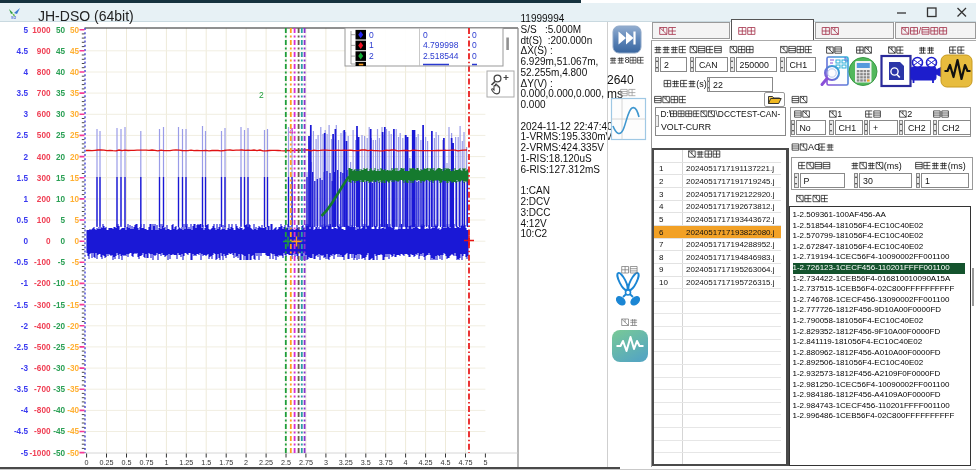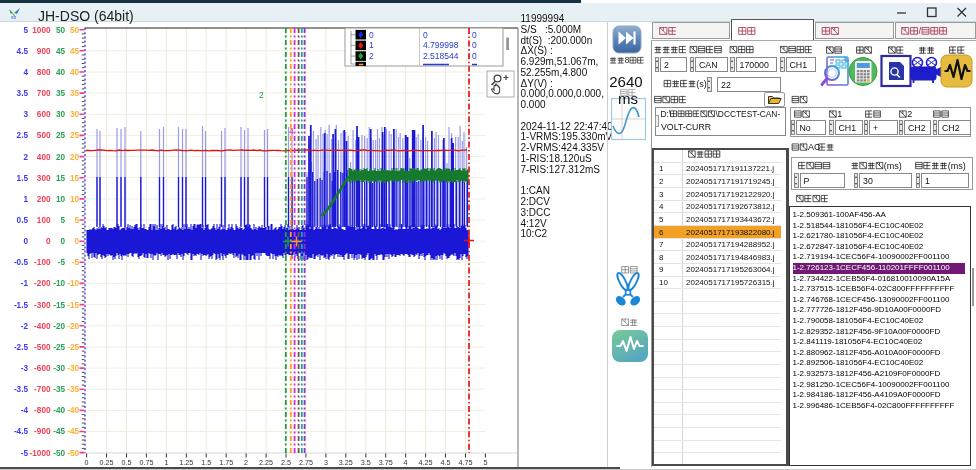--- a/index.html
+++ b/index.html
@@ -4,37 +4,37 @@
 html,body { width:976px; height:470px; overflow:hidden; }
 body { font-family:"Liberation Sans", sans-serif; background:#fff; }
 #root { position:relative; width:976px; height:470px; background:#fff; }
 .abs { position:absolute; }
 #topstrip { left:0; top:0; width:581px; height:3px; background:#16323e; }
 #titlebar { left:0; top:3px; width:976px; height:19px; background:#e7f1f5; border-bottom:1px solid #c9d9e0; }
 #titletext { position:absolute; left:38px; top:5px; font-size:14px; color:#222; }
 .winbtn { position:absolute; top:0; width:30px; height:19px; }
 #infocol { left:520.5px; top:14px; width:88px; font-size:10px; line-height:10.77px; color:#111; white-space:nowrap; }
 #vline1 { left:607px; top:22px; width:1px; height:445px; background:#cfcfcf; }
-#num2640 { left:607px; top:72.5px; width:42px; text-align:center; font-size:15px; color:#111; }
+#num2640 { left:607px; top:72.5px; width:42px; text-align:left; font-size:12px; color:#111; }
 .tab { position:absolute; top:22px; border:1px solid #9a9a9a; background:#f4f4f4; height:17px; }
 .tabactive { background:#fff; border:1px solid #555; border-bottom:none; height:21px; top:19px; z-index:3; }
 .spin { position:absolute; height:15px; }
 .spinarr { position:absolute; left:0; top:0; width:4.5px; height:15px; border:1px solid #888; background:#e8e8e8; }
 .spinarr:before { content:""; position:absolute; left:0.2px; top:2px; border-left:1.5px solid transparent; border-right:1.5px solid transparent; border-bottom:2.5px solid #333; }
 .spinarr:after { content:""; position:absolute; left:0.2px; bottom:2px; border-left:1.5px solid transparent; border-right:1.5px solid transparent; border-top:2.5px solid #333; }
 .spinbox { position:absolute; top:0; height:15px; border:1px solid #888; background:#fff; font-size:8.8px; color:#111; padding:2px 0 0 3px; white-space:nowrap; }
 #filepath { left:654.5px; top:107px; width:131px; height:29px; border:1px solid #888; background:#fff; }
 #wtable { left:652px; top:148px; width:137px; height:318px; border:2px solid #4a4a4a; border-right:3px solid #4a4a4a; background:#fff; overflow:hidden; }
 .wrow { position:absolute; left:0; width:127px; height:12.63px; font-size:8px; color:#111; border-top:1px solid #e2e2e2; }
 .wnum { position:absolute; left:5px; top:1.6px; }
 .wname { position:absolute; left:32px; top:1.6px; }
 #wvert { position:absolute; left:27.5px; top:0; width:1px; height:100%; background:#d5d5d5; }
 .wline { position:absolute; left:0; width:127px; height:1px; background:#e6e6e6; }
 #otherbox { left:789px; top:206px; width:182px; height:260px; border:1px solid #333; background:#fff; overflow:hidden; font-size:8px; line-height:10.6px; color:#000; white-space:nowrap; padding:3px 0 0 2.5px; }
-#otherbox .hl { background:#701a75; color:#fff; width:172px; }
+#otherbox .hl { background:#14532d; color:#fff; width:172px; }
 .opbox { position:absolute; border:1px solid #999; background:#fff; }
 #bottombar { left:0; top:467px; width:620px; height:1.6px; background:#4a4a4a; }
 #bottombar2 { left:0; top:468.6px; width:976px; height:1.4px; background:#c9c9c9; }
 </style></head>
 <body>
 <div id="root">
 <div class="abs" id="topstrip"></div>
 <div class="abs" id="titlebar">
 <svg width="13" height="13" style="position:absolute;left:8px;top:4px" viewBox="0 0 13 13">
 <path d="M1 2l4 4-2 1z" fill="#2a9a3a"></path>
@@ -230,21 +230,21 @@
       <div>6.929m,51.067m,</div>
       <div>52.255m,4.800</div>
       <div>ΔY(V) :</div>
       <div>0.000,0.000,0.000,</div>
       <div>0.000</div>
       <div>&nbsp;</div>
       <div>2024-11-12 22:47:40</div>
       <div>1-VRMS:195.330mV</div>
       <div>2-VRMS:424.335V</div>
       <div>1-RIS:18.120uS</div>
-      <div>7-RIS:127.312mS</div>
+      <div>6-RIS:127.312mS</div>
       <div>&nbsp;</div>
       <div>1:CAN</div>
       <div>2:DCV</div>
       <div>3:DCC</div>
       <div>4:12V</div>
       <div>10:C2</div>
     </div>
 <div class="abs" id="vline1"></div>
 
 <svg class="abs" style="left:607px;top:22px" width="44" height="445" viewBox="607 22 44 445">
@@ -288,29 +288,29 @@
 <div class="abs spin" style="left:654.5px;top:56.5px">
       <span class="spinarr"></span>
       <span class="spinbox" style="left:5.5px;width:27px">2</span>
     </div>
 <div class="abs spin" style="left:689.5px;top:56.5px">
       <span class="spinarr"></span>
       <span class="spinbox" style="left:5.5px;width:33px">CAN</span>
     </div>
 <div class="abs spin" style="left:730px;top:56.5px">
       <span class="spinarr"></span>
-      <span class="spinbox" style="left:5.5px;width:41.5px">170000</span>
+      <span class="spinbox" style="left:5.5px;width:41.5px">250000</span>
     </div>
 <div class="abs spin" style="left:780px;top:56.5px">
       <span class="spinarr"></span>
       <span class="spinbox" style="left:5.5px;width:30.5px">CH1</span>
     </div>
 <div class="abs spin" style="left:707px;top:77px">
       <span class="spinarr"></span>
-      <span class="spinbox" style="left:10px;width:64px">22</span>
+      <span class="spinbox" style="left:2px;width:64px">22</span>
     </div>
 
 <div class="abs" style="left:764px;top:91.5px;width:21px;height:15.5px;border:1px solid #999;border-radius:2px;background:#fff">
 <svg width="19" height="13.5" viewBox="0 0 19 13.5">
         <path d="M3.5 10.5V3.5h4l1.2 1.5h6v1.2" fill="#f5d060" stroke="#222" stroke-width="0.9"></path>
         <path d="M3.5 10.5l2.2-5h10.5l-2.5 5z" fill="#f0b820" stroke="#222" stroke-width="0.9"></path>
       </svg>
 </div>
 <div class="abs" id="filepath"></div>
 <div class="abs" style="left:655px;top:115px;width:4px;height:12px;border:1px solid #999;background:#eee"></div>
@@ -347,36 +347,37 @@
       <span class="spinbox" style="left:5.5px;width:53px">30</span>
     </div>
 <div class="abs spin" style="left:915.5px;top:173px">
       <span class="spinarr"></span>
       <span class="spinbox" style="left:5.5px;width:48px">1</span>
     </div>
 
 <div class="abs" id="otherbox">
       <div>1-2.509361-100AF456-AA</div>
       <div>1-2.518544-181056F4-EC10C40E02</div>
-      <div>1-2.621780-181056F4-EC10C40E02</div>
+      <div>1-2.570799-181056F4-EC10C40E02</div>
       <div>1-2.672847-181056F4-EC10C40E02</div>
       <div>1-2.719194-1CEC56F4-10090002FF001100</div>
       <div class="hl">1-2.726123-1CECF456-110201FFFF001100</div>
       <div>1-2.734422-1CEB56F4-016810010090A15A</div>
       <div>1-2.737515-1CEB56F4-02C800FFFFFFFFFF</div>
       <div>1-2.746768-1CECF456-13090002FF001100</div>
       <div>1-2.777726-1812F456-9D10A00F0000FD</div>
       <div>1-2.790058-181056F4-EC10C40E02</div>
       <div>1-2.829352-1812F456-9F10A00F0000FD</div>
       <div>1-2.841119-181056F4-EC10C40E02</div>
       <div>1-2.880962-1812F456-A010A00F0000FD</div>
       <div>1-2.892506-181056F4-EC10C40E02</div>
       <div>1-2.932573-1812F456-A2109F0F0000FD</div>
       <div>1-2.981250-1CEC56F4-10090002FF001100</div>
       <div>1-2.984186-1812F456-A4109A0F0000FD</div>
+      <div>1-2.984743-1CECF456-110201FFFF001100</div>
       <div>1-2.996486-1CEB56F4-02C800FFFFFFFFFF</div>
     </div>
 <div class="abs" style="left:971.5px;top:268px;width:2.5px;height:38px;background:#999"></div>
 
 <svg class="abs" style="left:650px;top:40px" width="326" height="110" viewBox="650 40 326 110">
 <g>
 <defs>
           <linearGradient id="pg" x1="0" y1="1" x2="1" y2="0">
 <stop offset="0" stop-color="#8a4fd8"></stop>
             <stop offset="1" stop-color="#2bb0d8"></stop>

